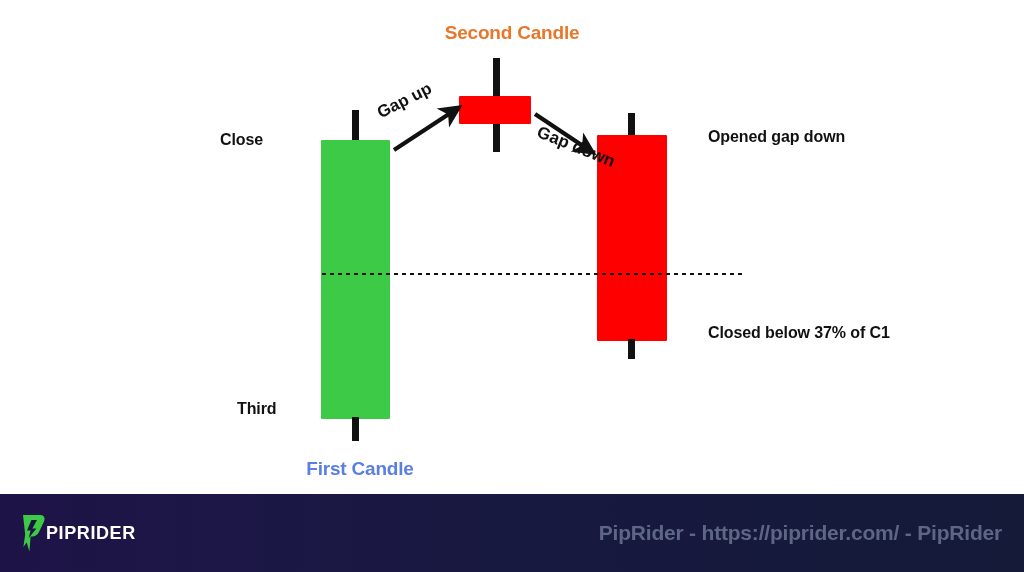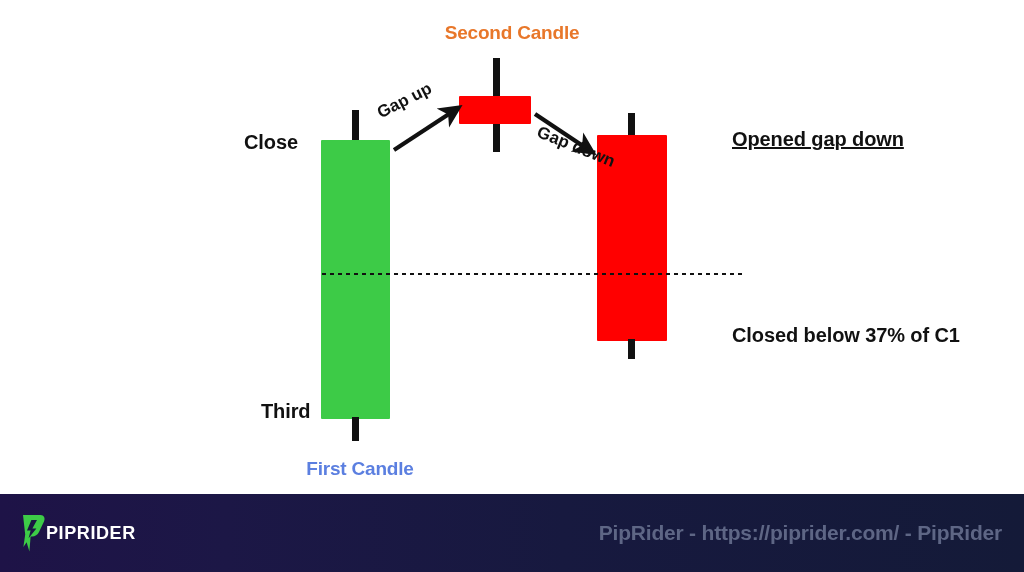--- a/index.html
+++ b/index.html
@@ -43,29 +43,28 @@
     left:540px; top:458px;
     width:176px;
     text-align:center;
     color:#F472B6;
   }
 
   
   .side-label {
     position:absolute;
     font-weight:bold;
-    font-size:20px;
+    font-size:16px;
     color:#111111;
     letter-spacing:-0.1px;
     white-space:nowrap;
-    margin-left:24px;
   }
   #label-close   { left:220px; top:131px; }
   #label-open    { left:237px; top:400px; }
-  #label-opened-gap-down { left:708px; top:128px;text-decoration:underline; }
+  #label-opened-gap-down { left:708px; top:128px; }
   #label-closed-below    { left:708px; top:324px; }
 
   
   .wick {
     position:absolute;
     background:#111111;
     width:7px;
   }
   .body {
     position:absolute;

